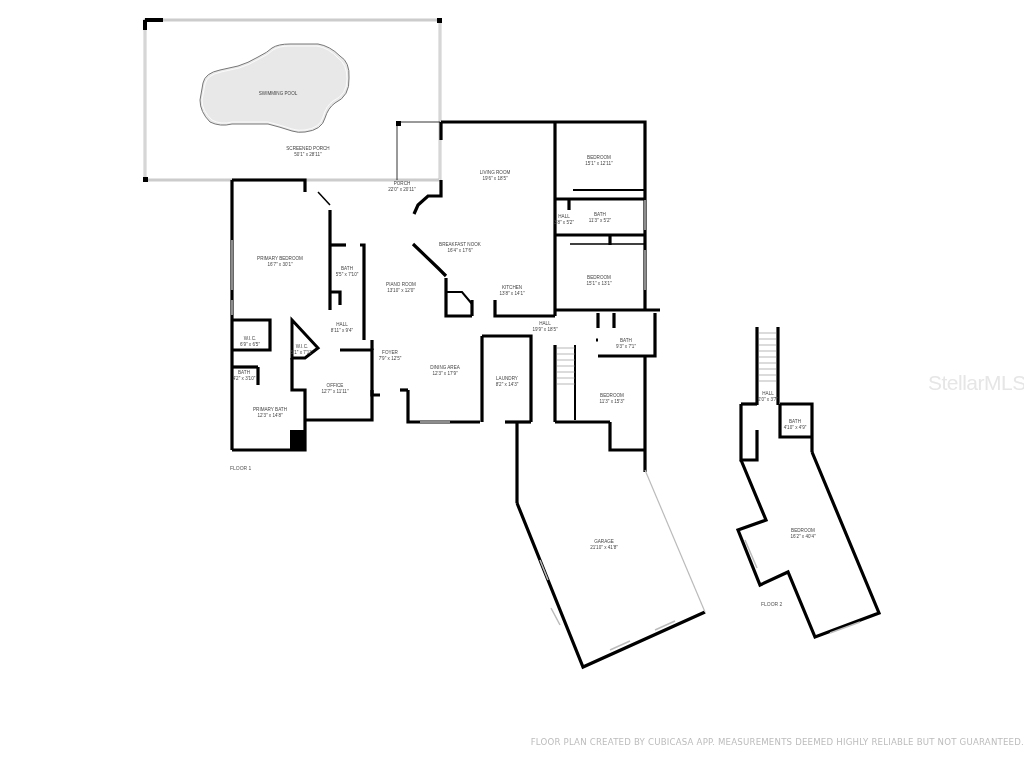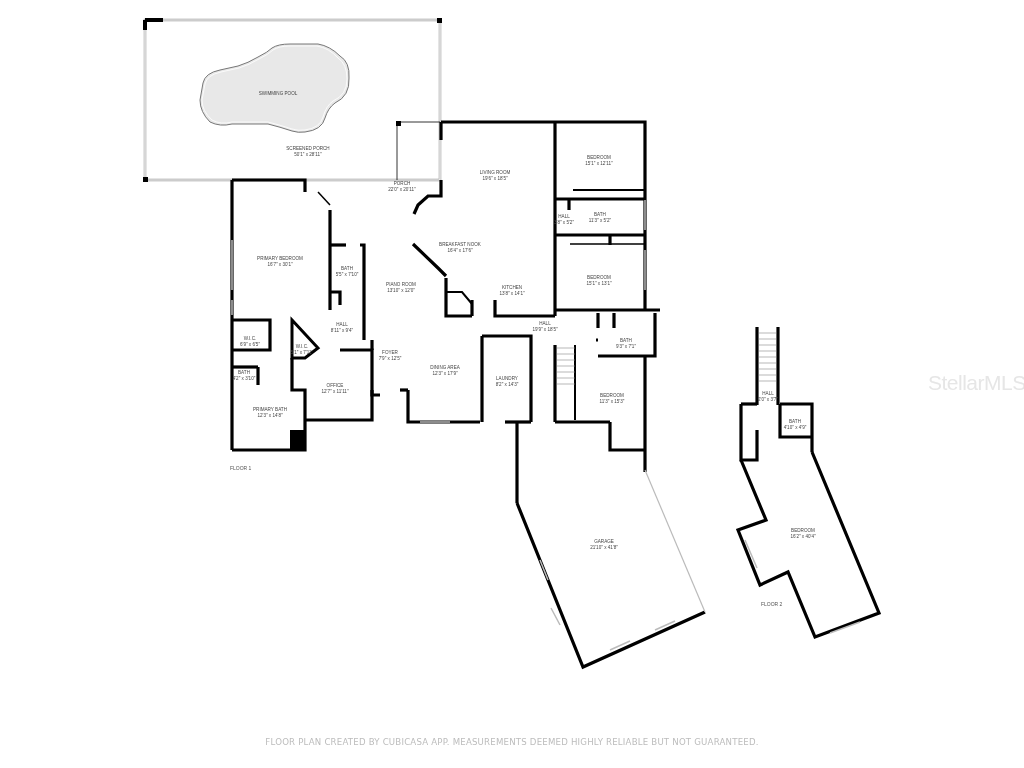--- a/index.html
+++ b/index.html
@@ -3,21 +3,21 @@
 <meta charset="utf-8">
 <style>
   html, body { margin: 0; padding: 0; background: #ffffff; }
   body { width: 1024px; height: 768px; position: relative; overflow: hidden; font-family: "Liberation Sans", sans-serif; }
   #plan { position: absolute; left: 0; top: 0; width: 1024px; height: 768px; }
   .lbl { position: absolute; font-family: "Liberation Sans", sans-serif; font-size: 4.6px; color: #444; text-align: center; line-height: 6px; white-space: nowrap; transform: translateX(-50%); }
   .lbl .n { display: block; }
   .lbl .d { display: block; }
   .floor-lbl { position: absolute; font-size: 5px; color: #555; white-space: nowrap; }
   .watermark { position: absolute; left: 928px; top: 371px; font-family: "Liberation Sans", sans-serif; font-size: 21px; color: #e6e6e6; letter-spacing: -0.5px; }
-  .footer { position: absolute; left: 0; width: 1024px; top: 737px; text-align: center; font-family: "DejaVu Sans", sans-serif; font-size: 8.6px; color: #bcbcbc; letter-spacing: 0.2px; }
+  .footer { position: absolute; left: 0; width: 1024px; top: 737px; text-align: right; font-family: "DejaVu Sans", sans-serif; font-size: 8.6px; color: #bcbcbc; letter-spacing: 0.2px; }
 </style>
 </head>
 <body>
 
 <svg id="plan" viewBox="0 0 1024 768" xmlns="http://www.w3.org/2000/svg">
 
   <g fill="none" stroke="#999" stroke-width="2.5">
     <path d="M145 20 L440 20 L440 180 L145 180 Z"></path>
   </g>
   <g fill="none" stroke="#fff" stroke-width="1.2">

